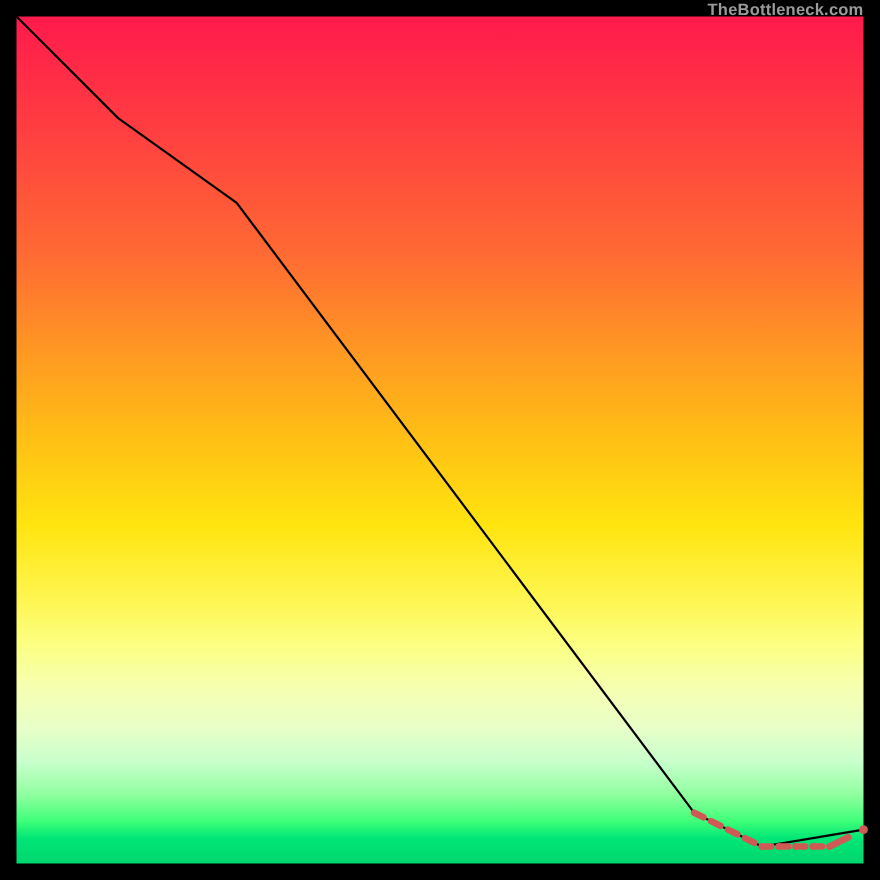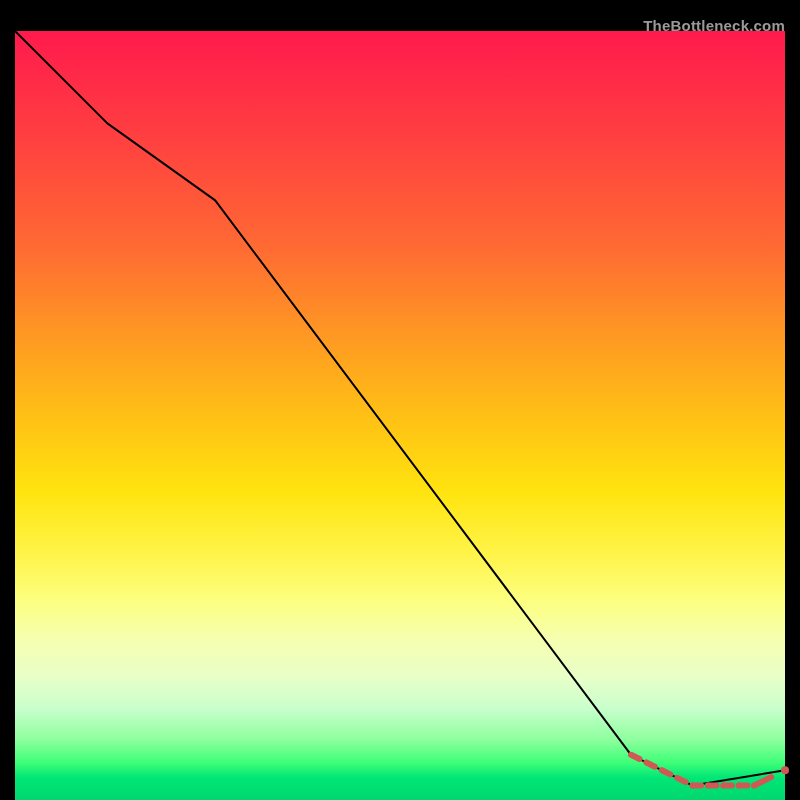--- a/index.html
+++ b/index.html
@@ -11,21 +11,20 @@
     overflow: hidden;
     font-family: -apple-system, BlinkMacSystemFont, "Segoe UI", Arial, sans-serif;
   }
   .frame {
     position: absolute;
     left: 15px;
     top: 15px;
     width: 770px;
     height: 770px;
     box-sizing: border-box;
-    margin-top: 16px;
   }
   .plot-area {
     position: absolute;
     left: 0;
     top: 0;
     width: 770px;
     height: 770px;
   }
   .gradient-bg {
     position: absolute;

